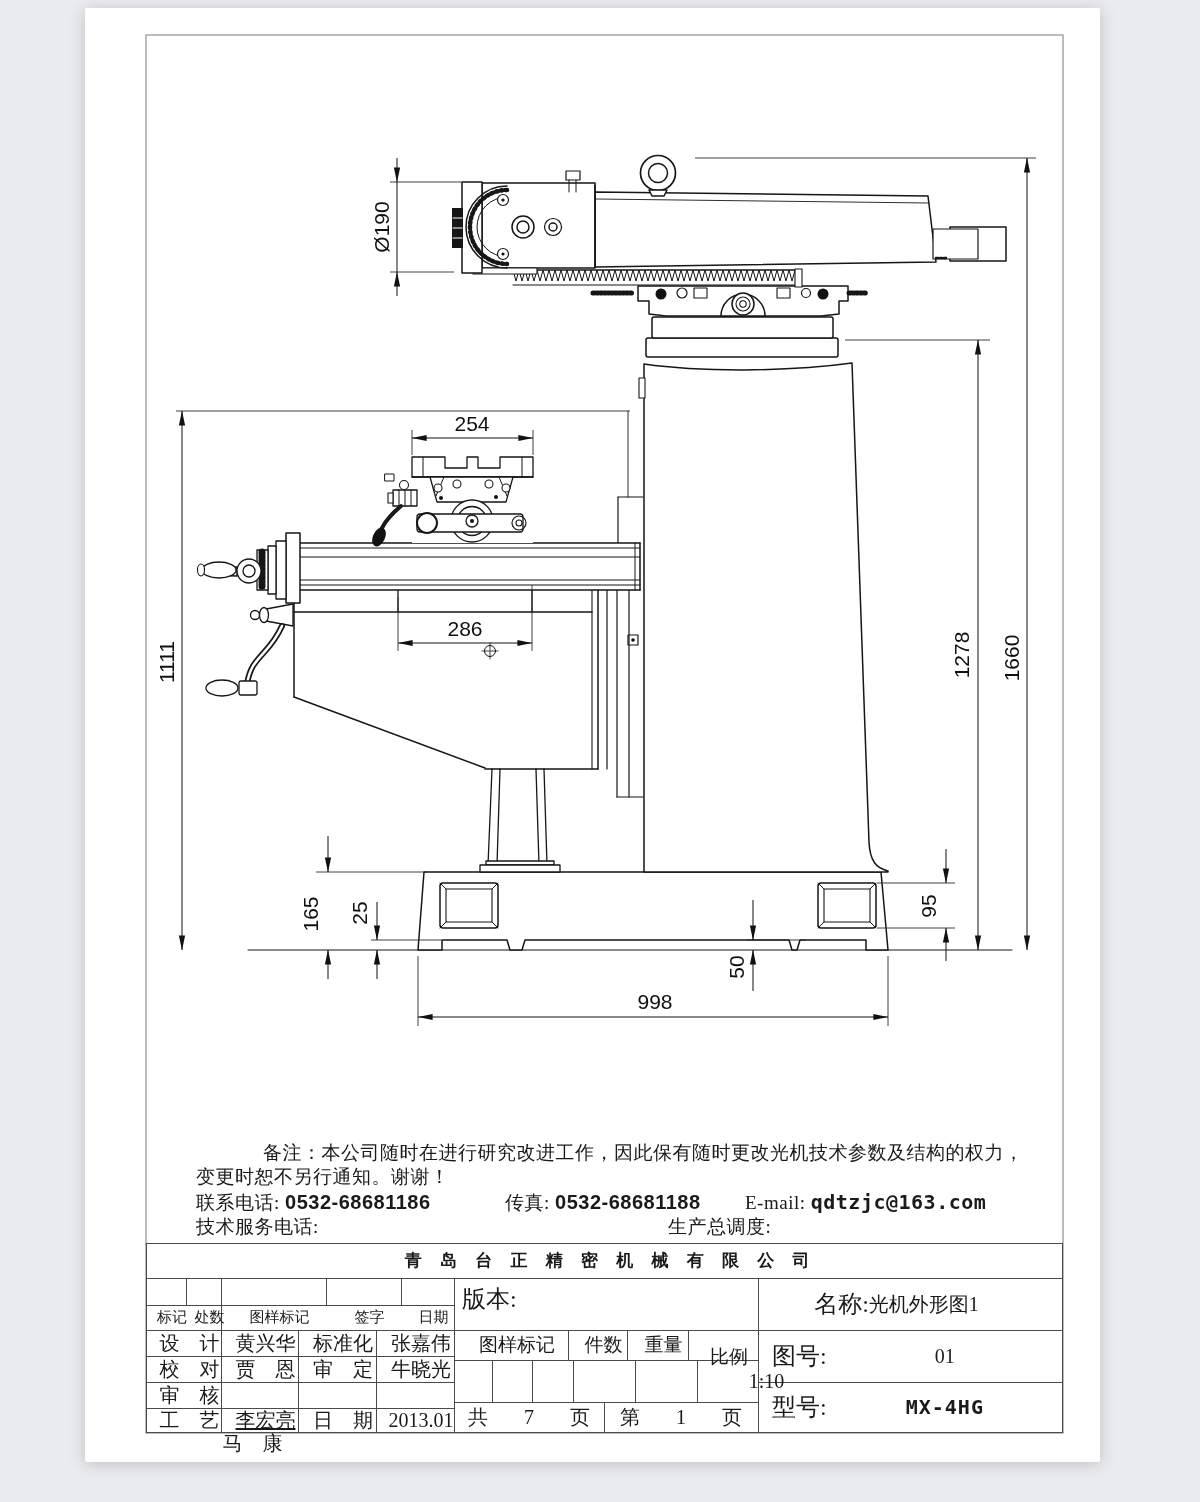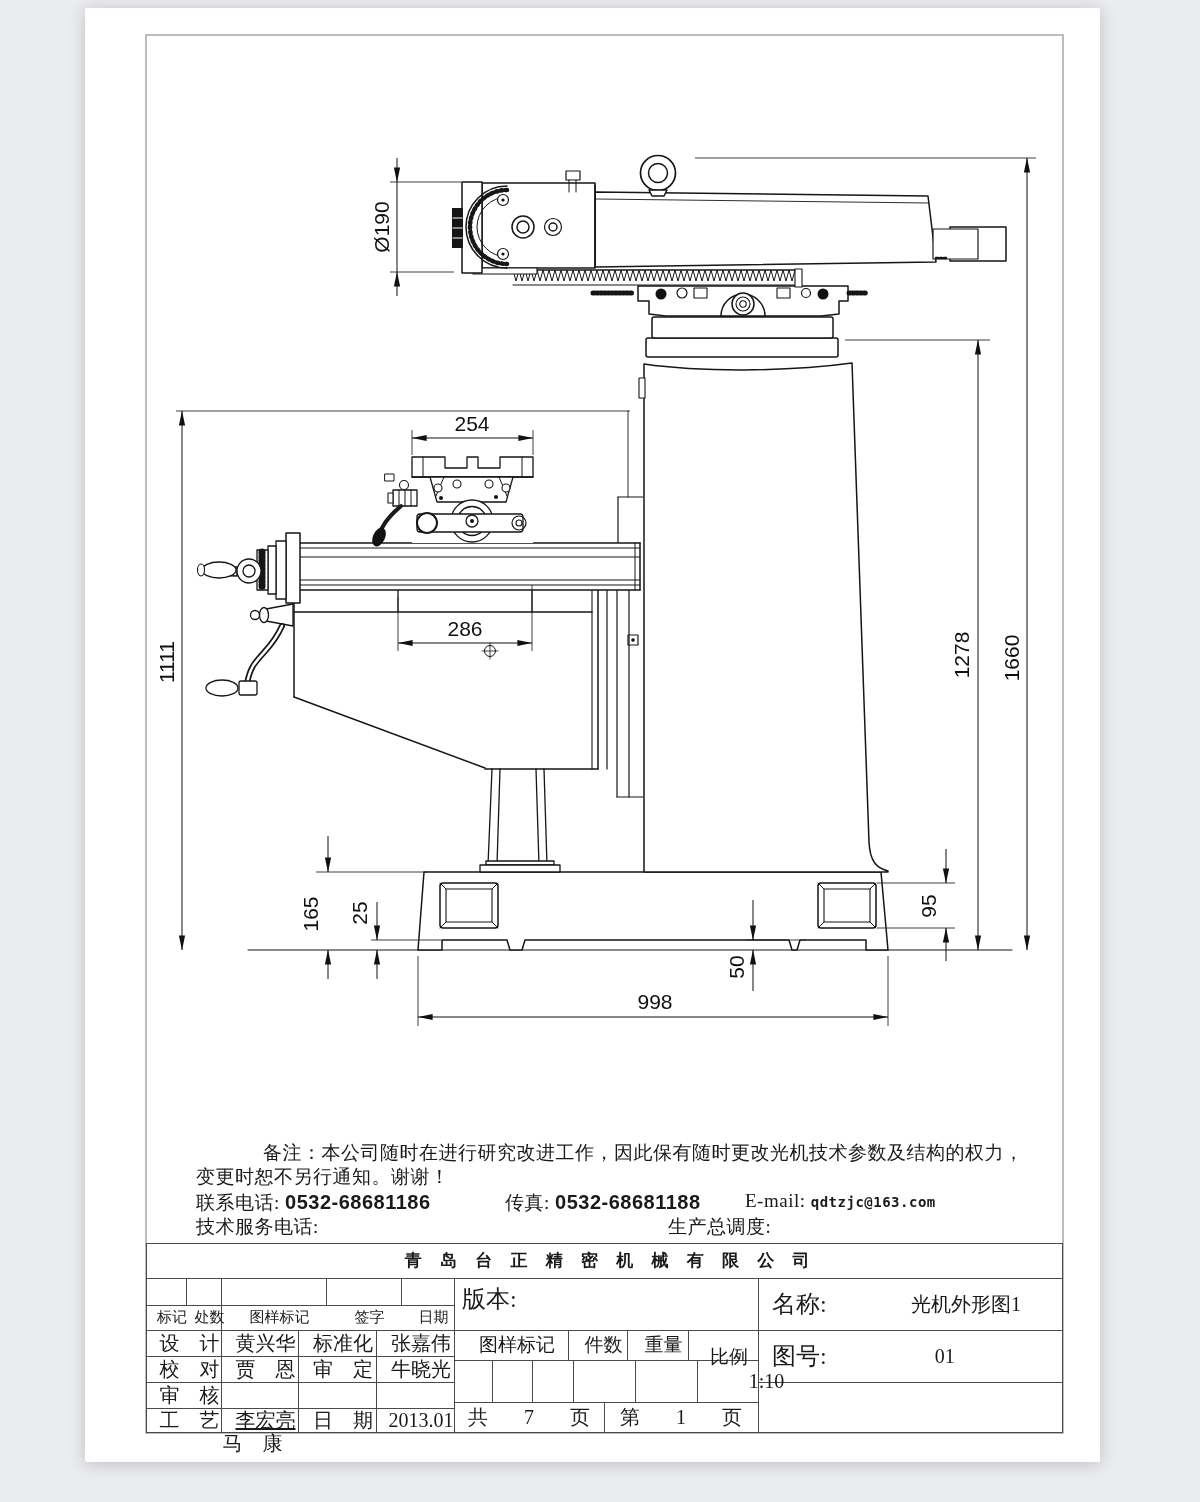--- a/index.html
+++ b/index.html
@@ -5,21 +5,21 @@
   html,body{margin:0;padding:0;background:#ebecee;}
   .screen{position:relative;width:1200px;height:1502px;overflow:hidden;
           font-family:"Liberation Serif",serif;color:#1a1a1a;}
   .page{position:absolute;left:85px;top:8px;width:1015px;height:1454px;background:#fff;
         box-shadow:0 2px 16px rgba(60,60,70,.25);border-radius:2px;}
   svg{position:absolute;left:0;top:0;}
   .abs{position:absolute;}
   
   .note{position:absolute;font-size:19px;white-space:nowrap;letter-spacing:.5px;}
   .phone{font-family:"Liberation Sans",sans-serif;font-weight:700;font-size:20px;letter-spacing:.5px;}
-  .mail{font-family:"DejaVu Sans Mono",monospace;font-weight:700;font-size:14px;}
+  .mail{font-family:"DejaVu Sans Mono",monospace;font-weight:700;font-size:20px;}
   
   .tb{position:absolute;left:146px;top:1243px;width:917px;height:190px;font-family:"Liberation Serif",serif;}
   .hl,.vl{position:absolute;background:#4a4a4a;}
   .hl{height:1px;}
   .vl{width:1px;}
   .cell{position:absolute;display:flex;align-items:center;justify-content:center;
         white-space:nowrap;overflow:hidden;padding-left:6px;}
   .company{font-size:17px;font-weight:700;letter-spacing:7px;}
   .revh{font-size:15px;}
   .sig{font-size:20px;}
@@ -383,22 +383,26 @@
       <span>共</span>
       <span class="num">7</span>
       <span>页</span>
     </div>
     <div class="cell sig spread3" style="left:458px;top:159px;width:154px;height:30px;padding:0 16px;justify-content:space-between;box-sizing:border-box;">
       <span>第</span>
       <span class="num">1</span>
       <span>页</span>
     </div>
 
-    <div class="cell" style="left:612px;top:35px;width:263px;height:52px;justify-content:space-between;padding-left:14px;box-sizing:border-box;gap:0;">
+    <div class="cell" style="left:612px;top:35px;width:263px;height:52px;justify-content:center;padding-left:14px;box-sizing:border-box;gap:0;">
       <span class="lbl">名称:</span>
       <span class="sig">光机外形图1</span>
     </div>
     <div class="cell" style="left:612px;top:87px;width:305px;height:52px;justify-content:flex-start;padding-left:14px;box-sizing:border-box;">
       <span class="lbl">图号:</span>
       <span class="num" style="flex:1;text-align:center;">01</span>
     </div>
+    <div class="cell" style="left:612px;top:139px;width:305px;height:50px;justify-content:flex-start;padding-left:14px;box-sizing:border-box;">
+      <span class="lbl">型号:</span>
+      <span class="mono" style="flex:1;text-align:center;">MX-4HG</span>
+    </div>
   </div>
 </div>
 
 </body></html>

